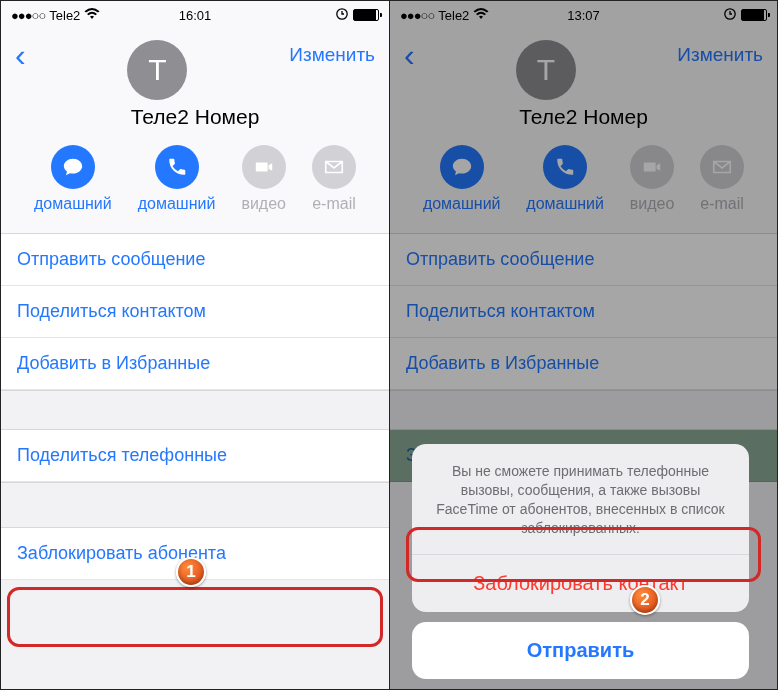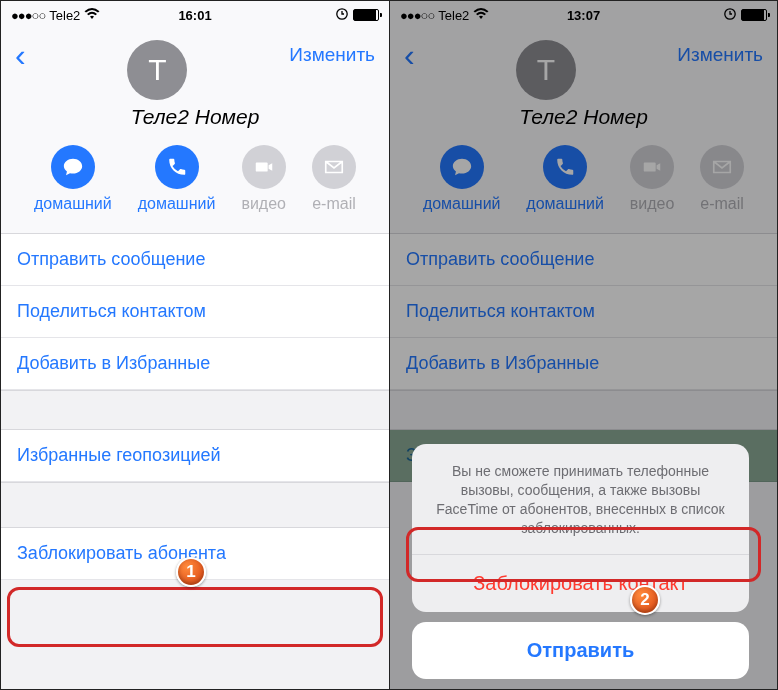--- a/index.html
+++ b/index.html
@@ -31,21 +31,21 @@
   .statusbar {
     height: 28px;
     display: flex; align-items: center;
     padding: 0 10px;
     font-size: 13px; font-weight: 500;
     color: #000;
     background: #f9f9fb;
     position: relative;
   }
   .sb-left { display: flex; align-items: center; gap: 4px; }
-  .sb-center { position: absolute; left: 0; right: 0; text-align: center; font-weight: 700; }
+  .sb-center { position: absolute; left: 0; right: 0; text-align: center; font-weight: 400; }
   .sb-right { margin-left: auto; display: flex; align-items: center; gap: 4px; }
   .dots { letter-spacing: -1px; }
   .battery {
     display: inline-block; width: 26px; height: 12px;
     border: 1.5px solid #000; border-radius: 2px;
     position: relative;
   }
   .battery::after {
     content: ""; position: absolute; right: -4px; top: 3px;
     width: 2.5px; height: 4px; background: #000; border-radius: 0 1px 1px 0;
@@ -68,21 +68,20 @@
     display: flex; align-items: center; justify-content: center;
     font-size: 30px; font-weight: 400;
     margin-top: 30px;
   }
   .edit-link { color: #2478ff; font-size: 19px; }
 
   .contact-name {
     text-align: center; font-size: 21px; font-weight: 400;
     color: #000; padding: 24px 0 10px;
     background: #f9f9fb;
-    font-style: italic;
   }
 
   .action-row {
     display: flex; justify-content: space-around;
     padding: 6px 20px 20px;
     background: #f9f9fb;
     border-bottom: 1px solid #d8d8dc;
   }
   .action-btn { display: flex; flex-direction: column; align-items: center; gap: 6px; }
   .action-circle {
@@ -233,21 +232,21 @@
       </div>
       <span class="action-label al-off">e-mail</span>
     </div>
   </div>
 
   <div class="list">
     <div class="list-item">Отправить сообщение</div>
     <div class="list-item">Поделиться контактом</div>
     <div class="list-item">Добавить в Избранные</div>
     <div class="list-sep"></div>
-    <div class="list-item">Избранные геопозицией</div>
+    <div class="list-item">Поделиться телефонные</div>
     <div class="list-sep2"></div>
     <div class="list-item">Заблокировать абонента</div>
   </div>
 
   <div class="badge" style="left:175px; top:556px;">
     <span>1</span>
   </div>
   <div class="hl" style="left:6px; right:6px; top:586px; height:60px;"></div>
 </div>
 

